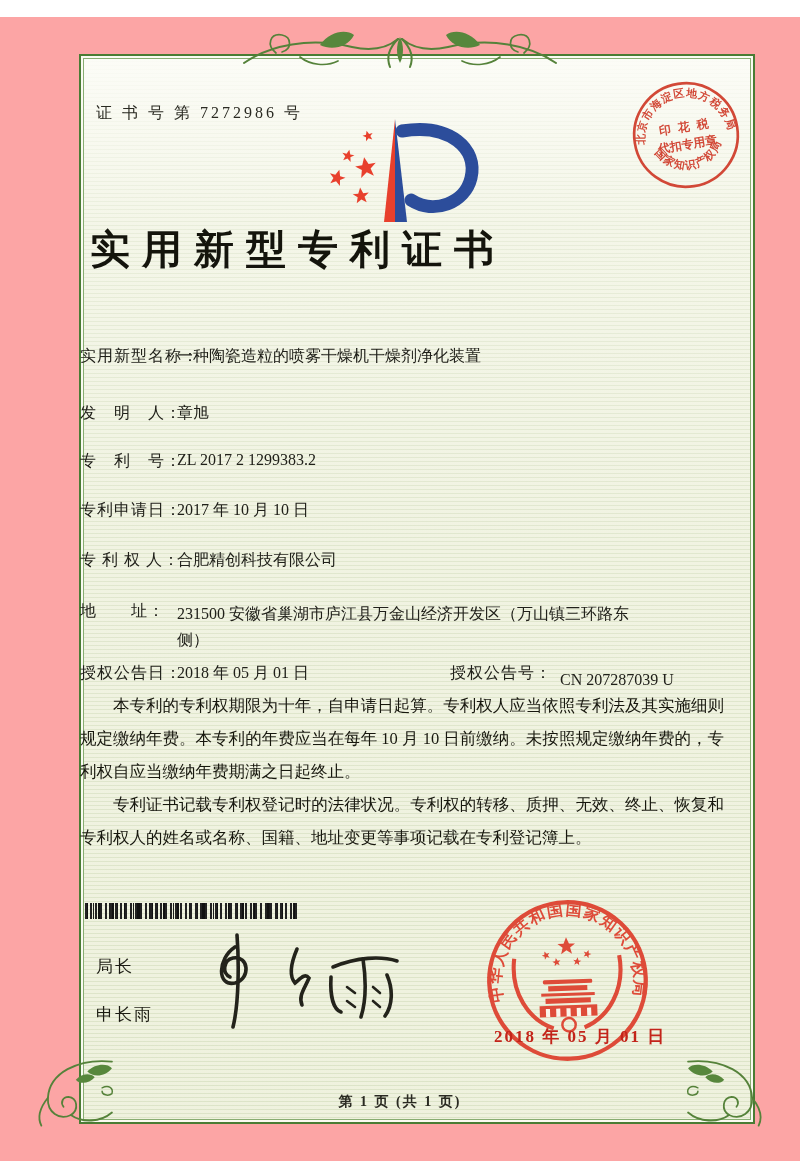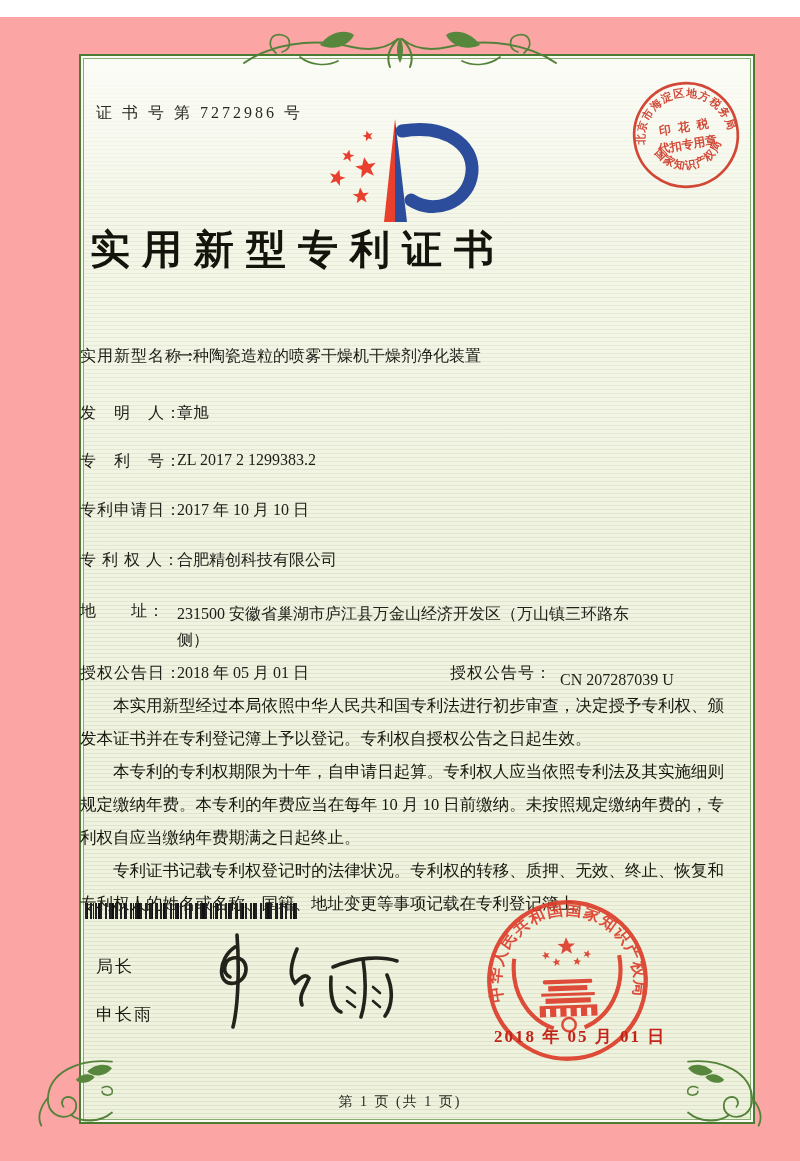--- a/index.html
+++ b/index.html
@@ -45,21 +45,21 @@
   .sig-title{ position:absolute; left:96px; top:938px; font-size:17px; letter-spacing:2px; }
   .sig-name { position:absolute; left:96px; top:986px; font-size:17px; letter-spacing:2px; }
   .sig-hand { position:absolute; left:205px; top:912px; width:215px; height:110px; }
   .tax-stamp{ position:absolute; left:628px; top:60px; width:116px; height:116px;
               transform:rotate(-9deg); opacity:.92; }
   .office-seal{ position:absolute; left:480px; top:876px; width:175px; height:175px;
               transform:rotate(-2deg); opacity:.9; }
   .seal-date{ position:absolute; left:494px; top:1008px; width:190px; font-size:17px; font-weight:700;
               letter-spacing:2px; color:#c3241a; z-index:5; }
   .footer{ position:absolute; left:0; right:0; top:1076px; text-align:center; font-size:14px;
-           letter-spacing:2px; color:#2a2a22; }
+           letter-spacing:2px; color:#2a2a22;font-weight:bold; }
   .hidden-defs{ position:absolute; width:0; height:0; overflow:hidden; }
 </style>
 </head>
 <body>
 
 <div class="page">
 
   <svg class="hidden-defs" aria-hidden="true">
     <defs>
       <g id="cornerFl" fill="none" stroke="#55823a" stroke-width="2.2" stroke-linecap="round">
@@ -161,21 +161,20 @@
     <span class="val wrap">231500 安徽省巢湖市庐江县万金山经济开发区（万山镇三环路东侧）</span>
   </div>
   <div class="frow" style="top:646px;">
     <span class="lab">授权公告日：</span>
     <span class="val">2018 年 05 月 01 日</span>
     <span class="lab2">授权公告号：</span>
     <span class="val2">CN 207287039 U</span>
   </div>
 
   <div class="paras">
-    <p>本实用新型经过本局依照中华人民共和国专利法进行初步审查，决定授予专利权、颁发本证书并在专利登记簿上予以登记。专利权自授权公告之日起生效。</p>
     <p>本专利的专利权期限为十年，自申请日起算。专利权人应当依照专利法及其实施细则规定缴纳年费。本专利的年费应当在每年 10 月 10 日前缴纳。未按照规定缴纳年费的，专利权自应当缴纳年费期满之日起终止。</p>
     <p>专利证书记载专利权登记时的法律状况。专利权的转移、质押、无效、终止、恢复和专利权人的姓名或名称、国籍、地址变更等事项记载在专利登记簿上。</p>
   </div>
 
   <div class="barcode"></div>
 
   <div class="sig-title">局长</div>
   <div class="sig-name">申长雨</div>
   <div class="sig-hand">
     <svg viewBox="0 0 215 110" fill="none" stroke="#23231b" stroke-width="3.6" stroke-linecap="round">

